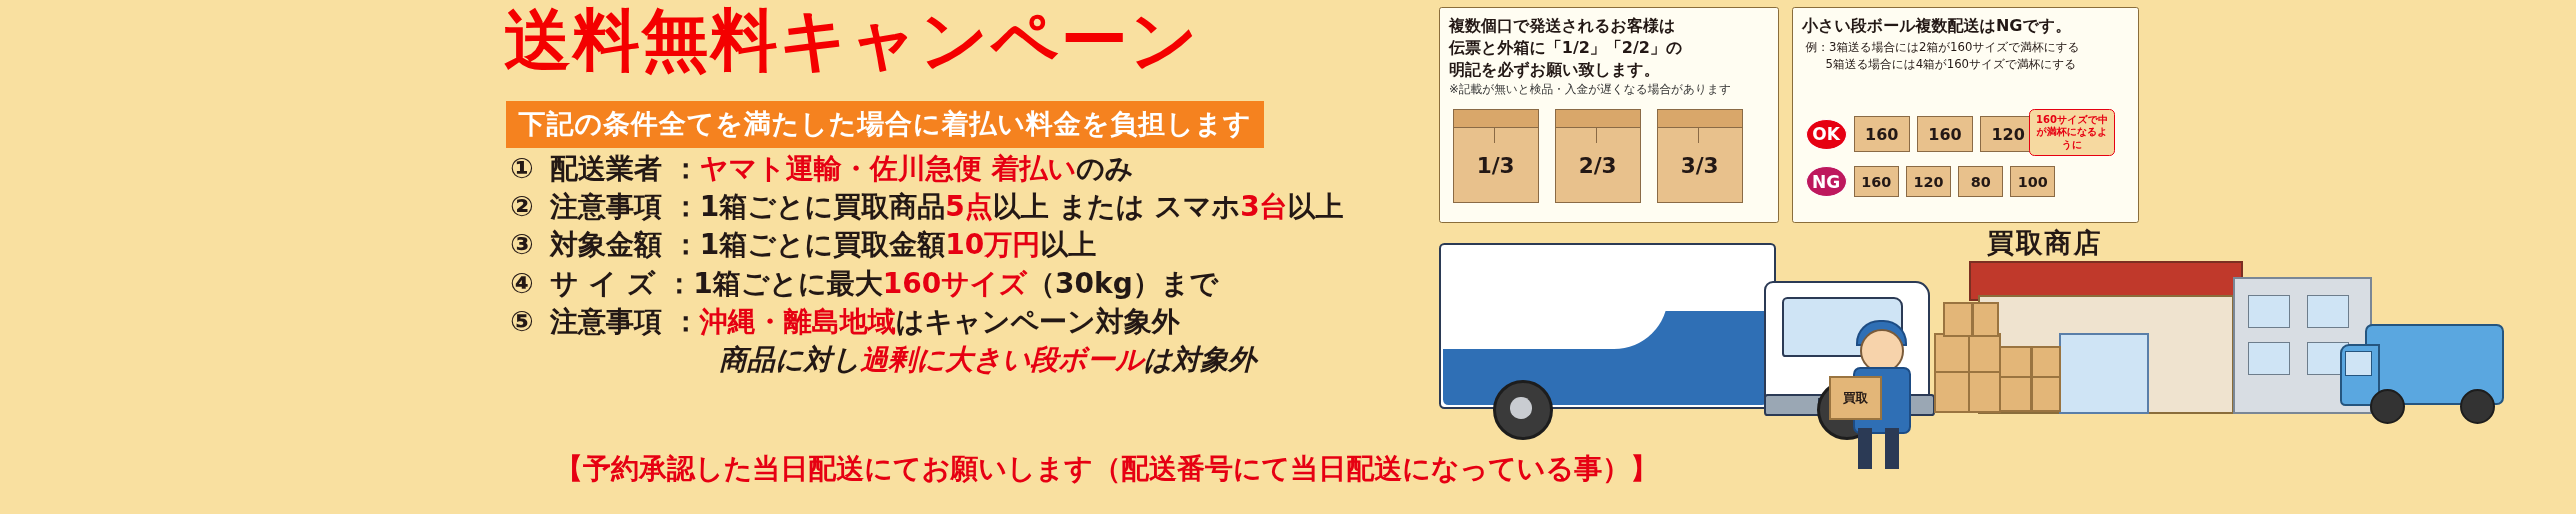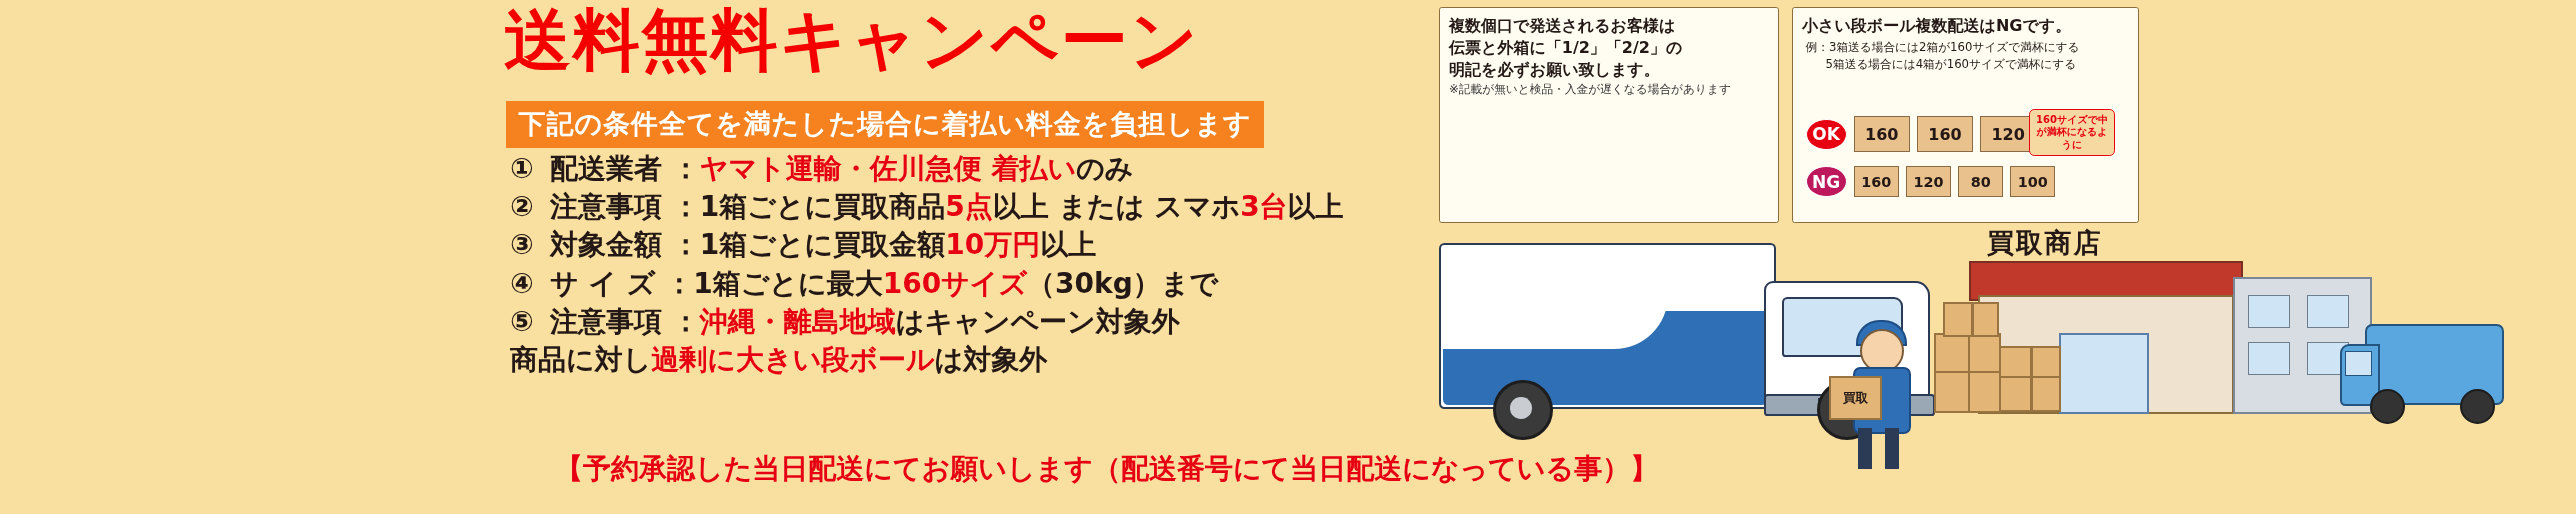--- a/index.html
+++ b/index.html
@@ -28,21 +28,21 @@
     position:absolute;left:510px;top:151px;
     font-size:28px;font-weight:700;color:#231815;
     line-height:1.3;white-space:nowrap;
   }
   .cond-row{display:flex;align-items:baseline;margin-bottom:1.8px;}
   .cond-num{width:40px;display:inline-block;font-weight:700;}
   .cond-label{display:inline-block;}
   .r{color:#e60012;}
   .k{color:#231815;}
   .cond-sub{
-    white-space:nowrap;
+    margin-left:209px;white-space:nowrap;font-style:italic;
   }
   .fineprint{
     position:absolute;left:690px;top:361px;
     font-size:18px;font-weight:400;color:#231815;
     line-height:1.45;white-space:nowrap;
   }
   .fineprint .indent{padding-left:14.4px;}
   .fineprint .small{font-size:17px;padding-left:18px;}
   .bottom-line{
     position:absolute;left:515px;top:450px;
@@ -217,20 +217,43 @@
   <div class="bottom-line">【予約承認した当日配送にてお願いします（配送番号にて当日配送になっている事）】</div>
 
   <div class="panel panel-a">
     <div class="panel-text">
       <div class="ttl">複数個口で発送されるお客様は</div>
       <div class="ttl">伝票と外箱に「1/2」「2/2」の</div>
       <div class="ttl">明記を必ずお願い致します。</div>
     </div>
     <div class="panel-note">※記載が無いと検品・入金が遅くなる場合があります</div>
 
+    <div class="boxrow">
+      <div class="cardbox">
+        <div class="top"></div>
+        <div class="body">
+          <span class="lbl">1/3</span>
+        </div>
+        <div class="seam"></div>
+      </div>
+      <div class="cardbox">
+        <div class="top"></div>
+        <div class="body">
+          <span class="lbl">2/3</span>
+        </div>
+        <div class="seam"></div>
+      </div>
+      <div class="cardbox">
+        <div class="top"></div>
+        <div class="body">
+          <span class="lbl">3/3</span>
+        </div>
+        <div class="seam"></div>
+      </div>
+    </div>
   </div>
 
   <div class="panel panel-b">
     <div class="panel-text">
       <div class="ttl">小さい段ボール複数配送はNGです。</div>
     </div>
     <div class="panel-ex">
       <div>例：3箱送る場合には2箱が160サイズで満杯にする</div>
       <div style="padding-left:20px">5箱送る場合には4箱が160サイズで満杯にする</div>
     </div>

